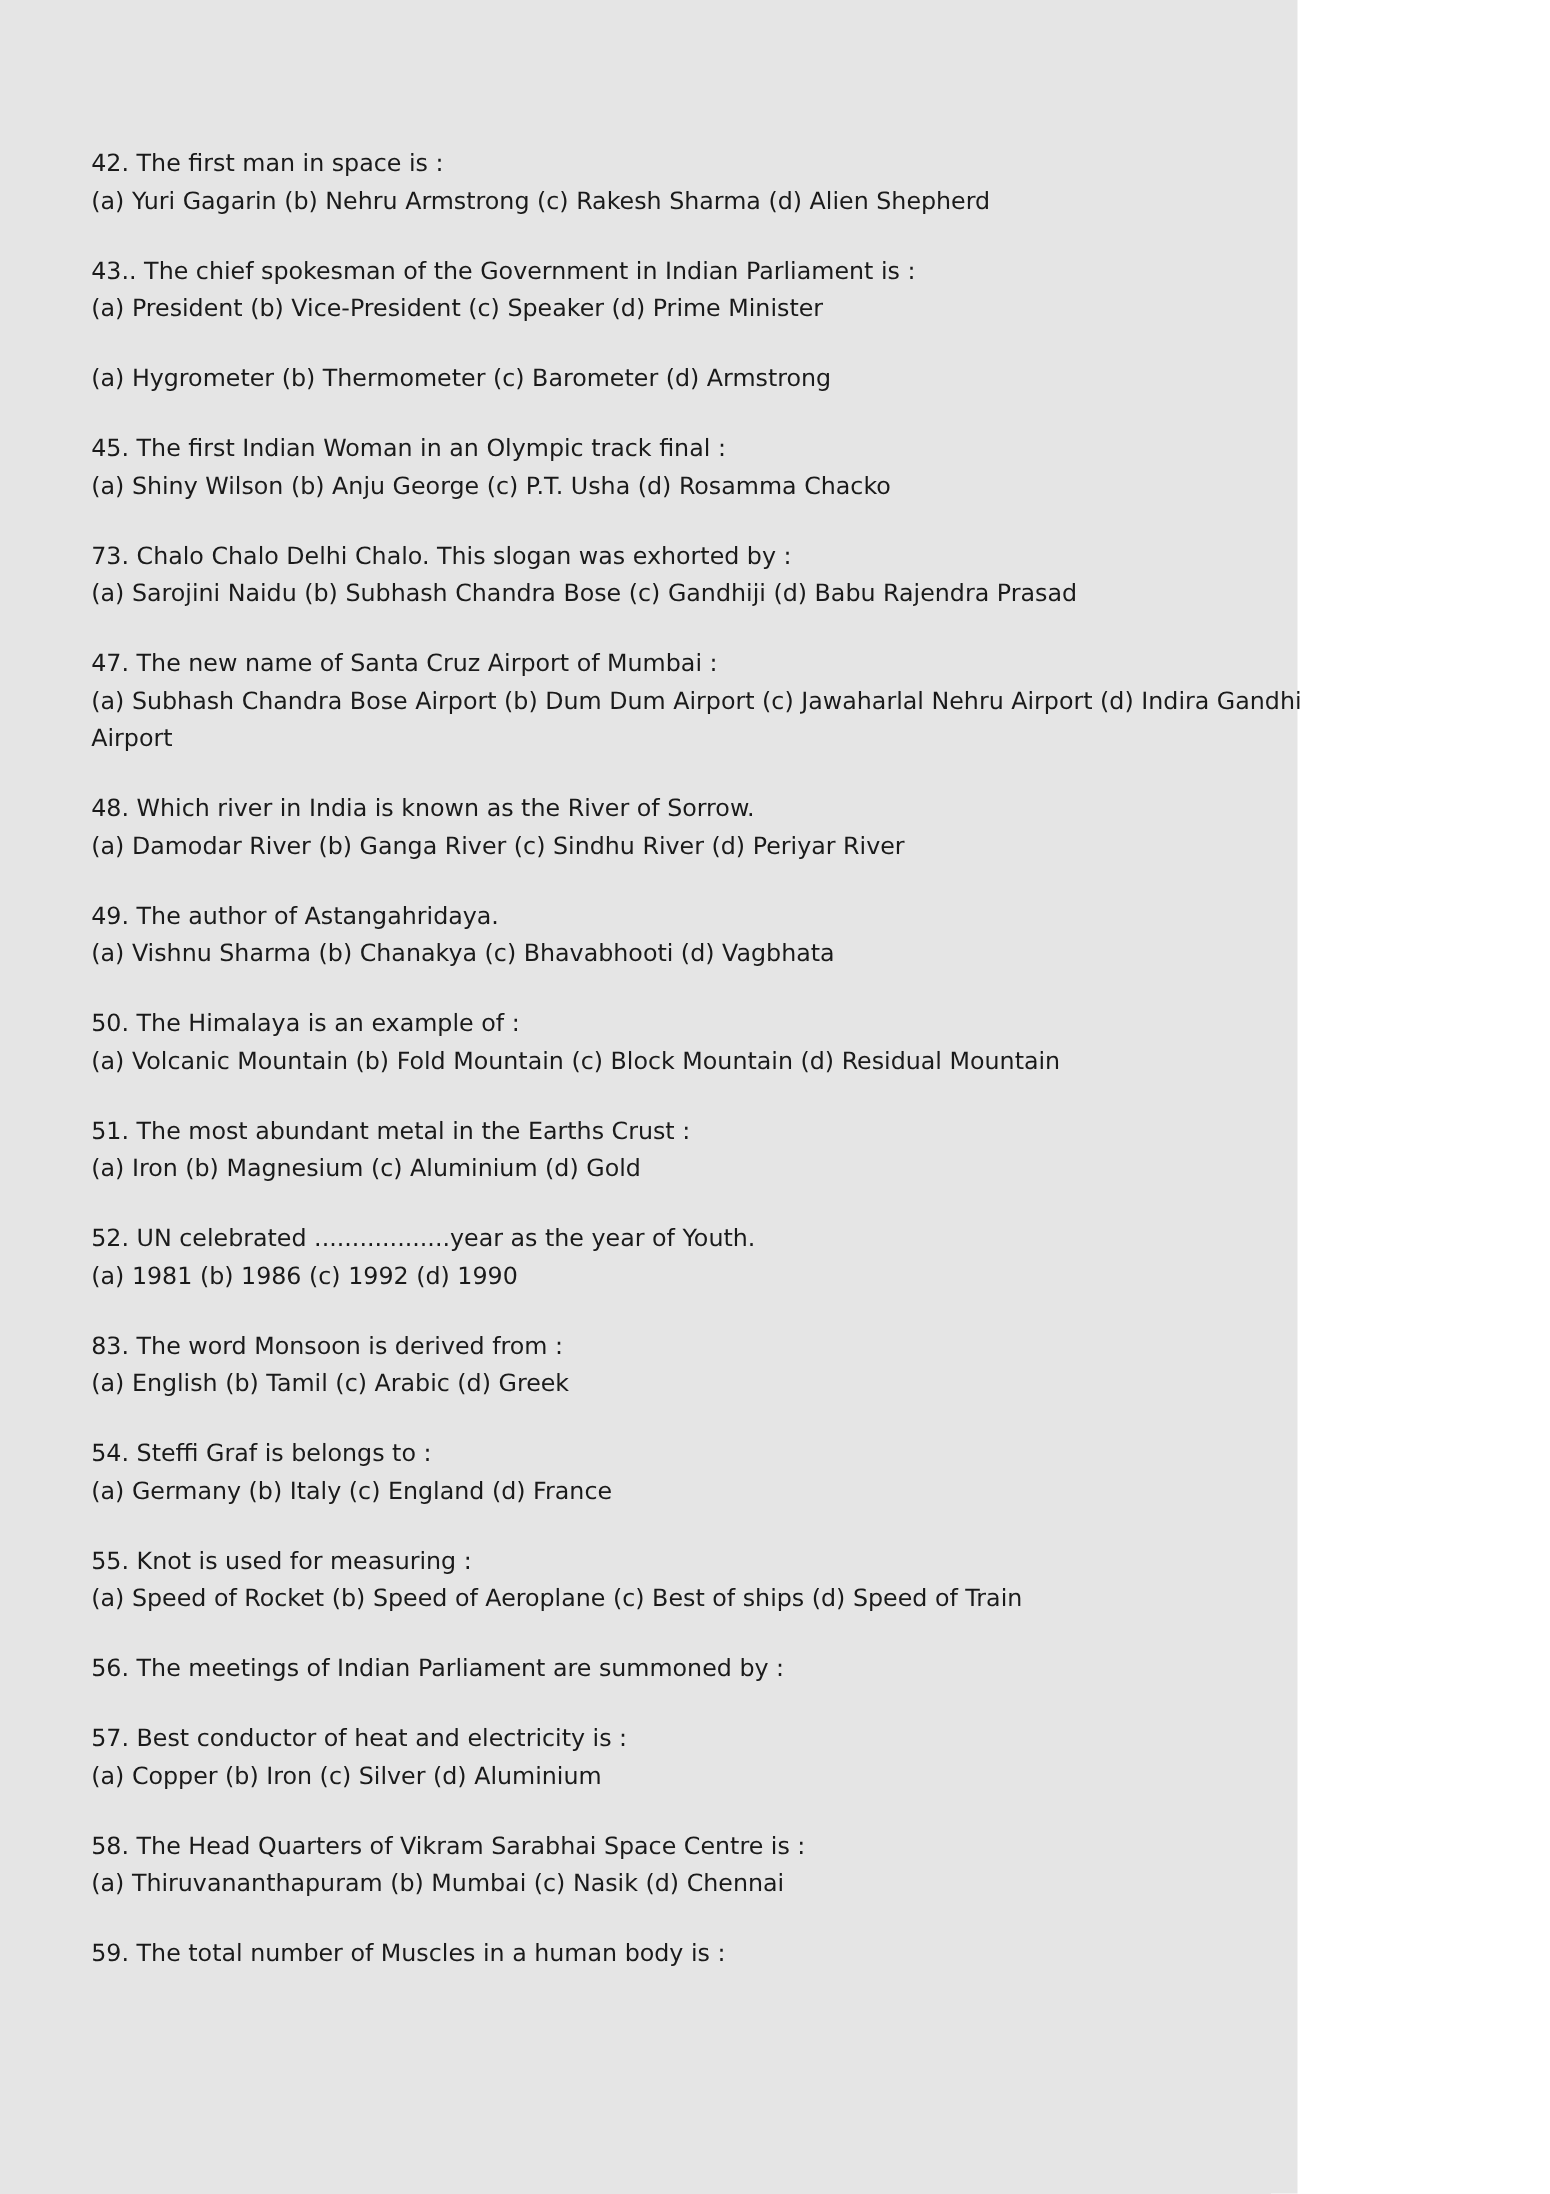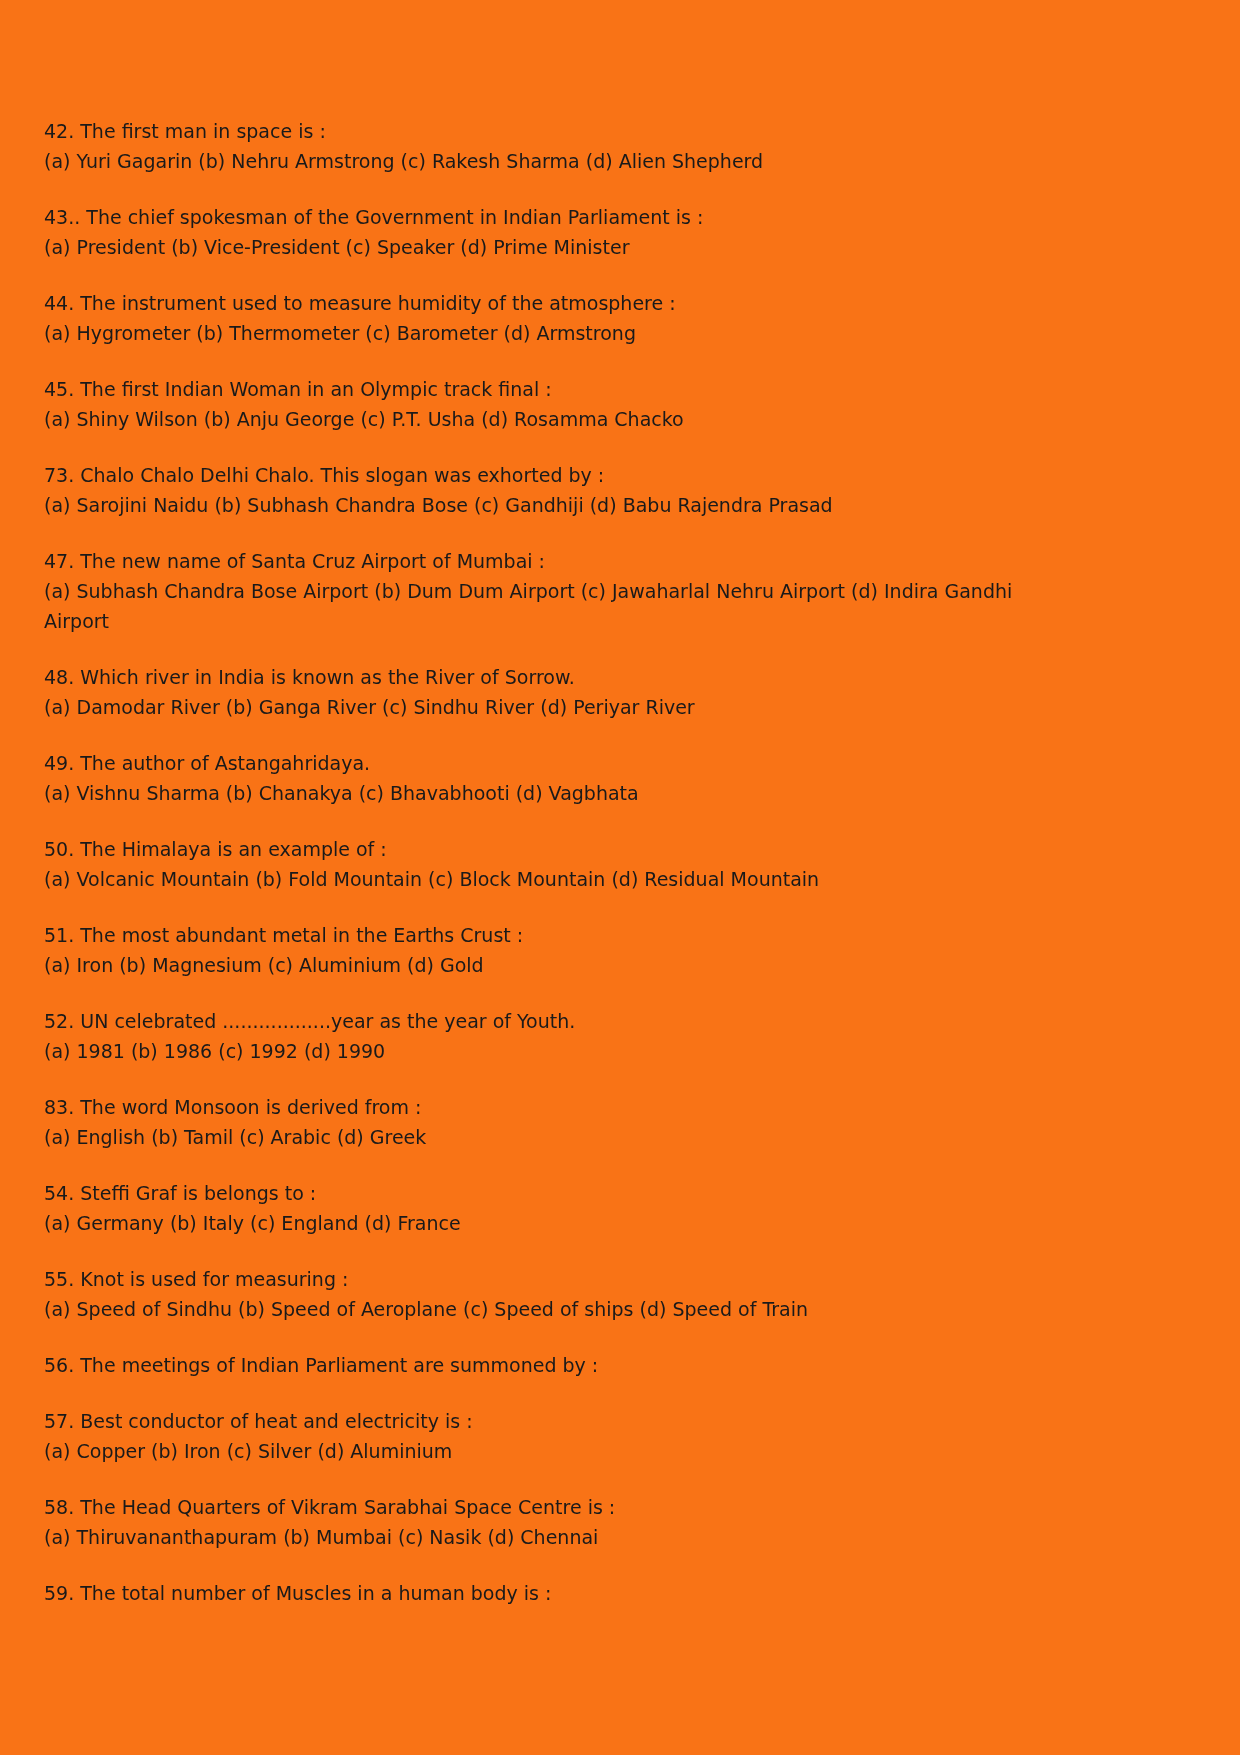--- a/index.html
+++ b/index.html
@@ -6,24 +6,24 @@
     html, body {
       width: 1240px;
       background: #ffffff;
       font-family: "DejaVu Sans", "Liberation Sans", sans-serif;
     }
     body {
       height: 1755px;
       overflow: hidden;
     }
     .page {
-      width: 1240px;
+      width: 1038px;
       height: 1755px;
-      background: #f97316;
-      padding: 116px 0 0 44px;
+      background: #e5e5e5;
+      padding: 116px 0 0 73px;
     }
     .content {
       width: 990px;
     }
     .q {
       margin-bottom: 26px;
     }
     .q-line {
       font-size: 19px;
       line-height: 30px;
@@ -41,21 +41,20 @@
       <div class="q-line">42. The first man in space is :</div>
       <div class="q-line">(a) Yuri Gagarin (b) Nehru Armstrong (c) Rakesh Sharma (d) Alien Shepherd</div>
     </div>
 
     <div class="q">
       <div class="q-line">43.. The chief spokesman of the Government in Indian Parliament is :</div>
       <div class="q-line">(a) President (b) Vice-President (c) Speaker (d) Prime Minister</div>
     </div>
 
     <div class="q">
-      <div class="q-line">44. The instrument used to measure humidity of the atmosphere :</div>
       <div class="q-line">(a) Hygrometer (b) Thermometer (c) Barometer (d) Armstrong</div>
     </div>
 
     <div class="q">
       <div class="q-line">45. The first Indian Woman in an Olympic track final :</div>
       <div class="q-line">(a) Shiny Wilson (b) Anju George (c) P.T. Usha (d) Rosamma Chacko</div>
     </div>
 
     <div class="q">
       <div class="q-line">73. Chalo Chalo Delhi Chalo. This slogan was exhorted by :</div>
@@ -97,21 +96,21 @@
       <div class="q-line">(a) English (b) Tamil (c) Arabic (d) Greek</div>
     </div>
 
     <div class="q">
       <div class="q-line">54. Steffi Graf is belongs to :</div>
       <div class="q-line">(a) Germany (b) Italy (c) England (d) France</div>
     </div>
 
     <div class="q">
       <div class="q-line">55. Knot is used for measuring :</div>
-      <div class="q-line">(a) Speed of Sindhu (b) Speed of Aeroplane (c) Speed of ships (d) Speed of Train</div>
+      <div class="q-line">(a) Speed of Rocket (b) Speed of Aeroplane (c) Best of ships (d) Speed of Train</div>
     </div>
 
     <div class="q">
       <div class="q-line">56. The meetings of Indian Parliament are summoned by :</div>
     </div>
 
     <div class="q">
       <div class="q-line">57. Best conductor of heat and electricity is :</div>
       <div class="q-line">(a) Copper (b) Iron (c) Silver (d) Aluminium</div>
     </div>

